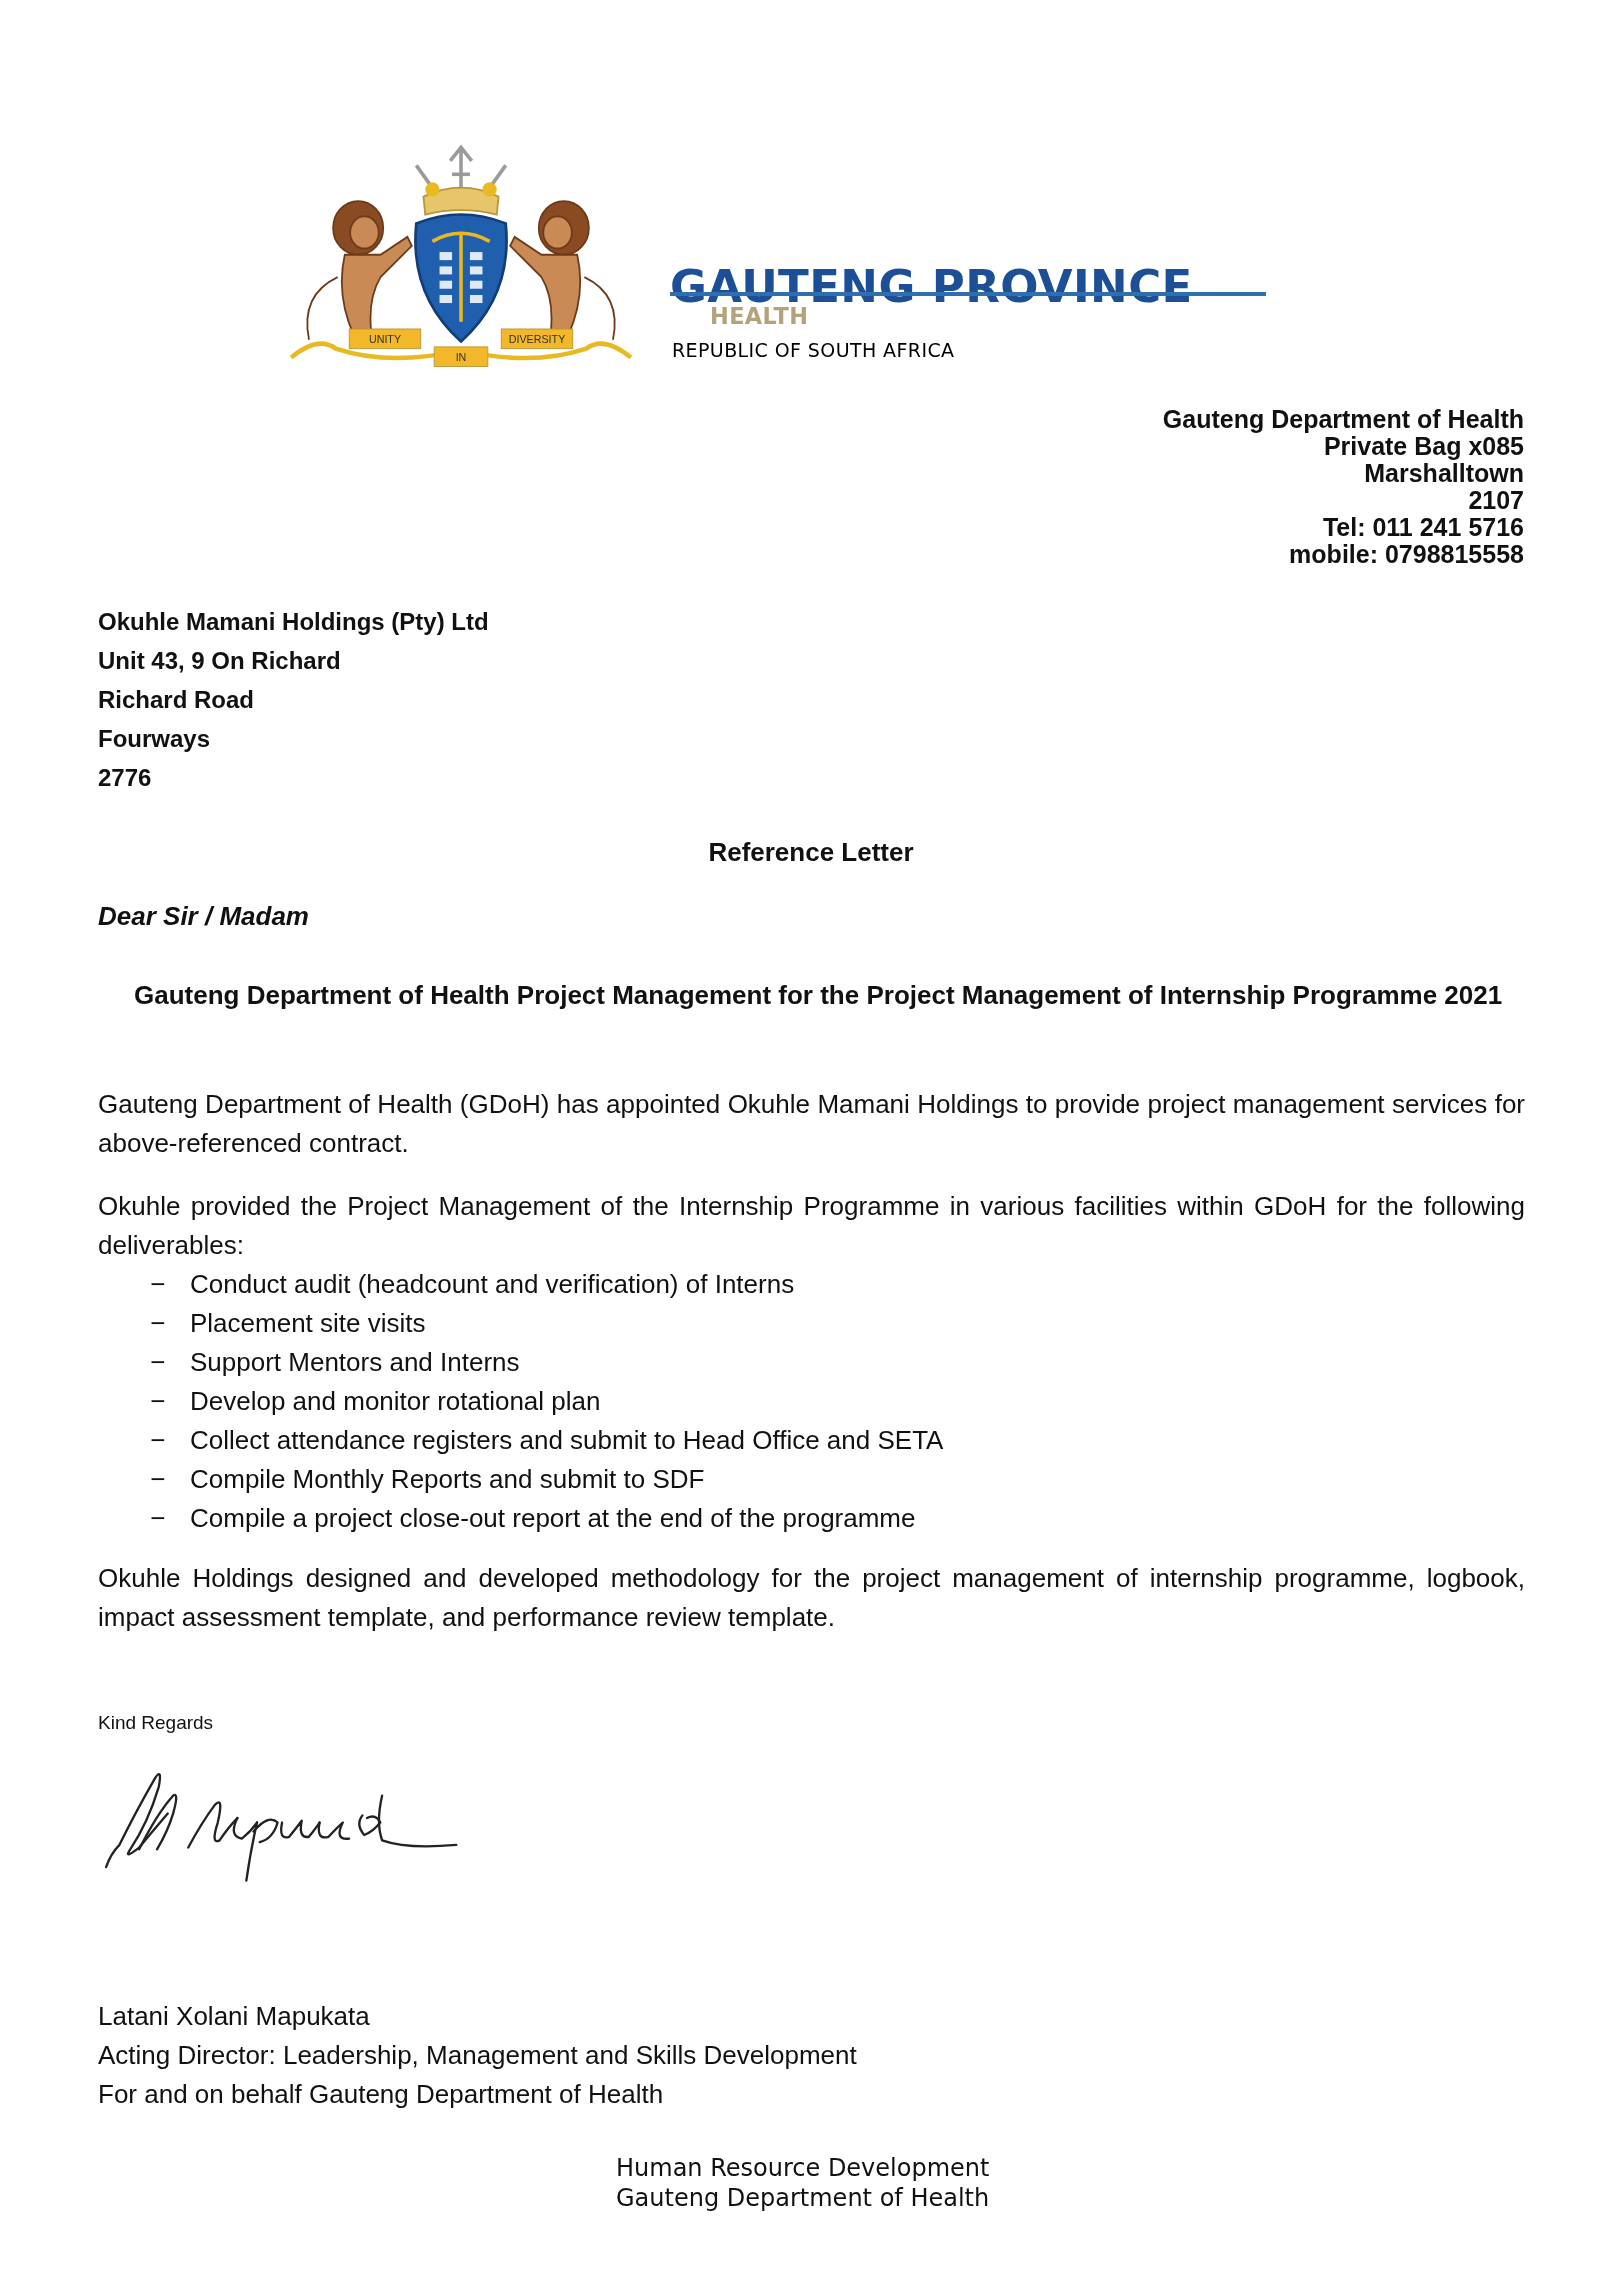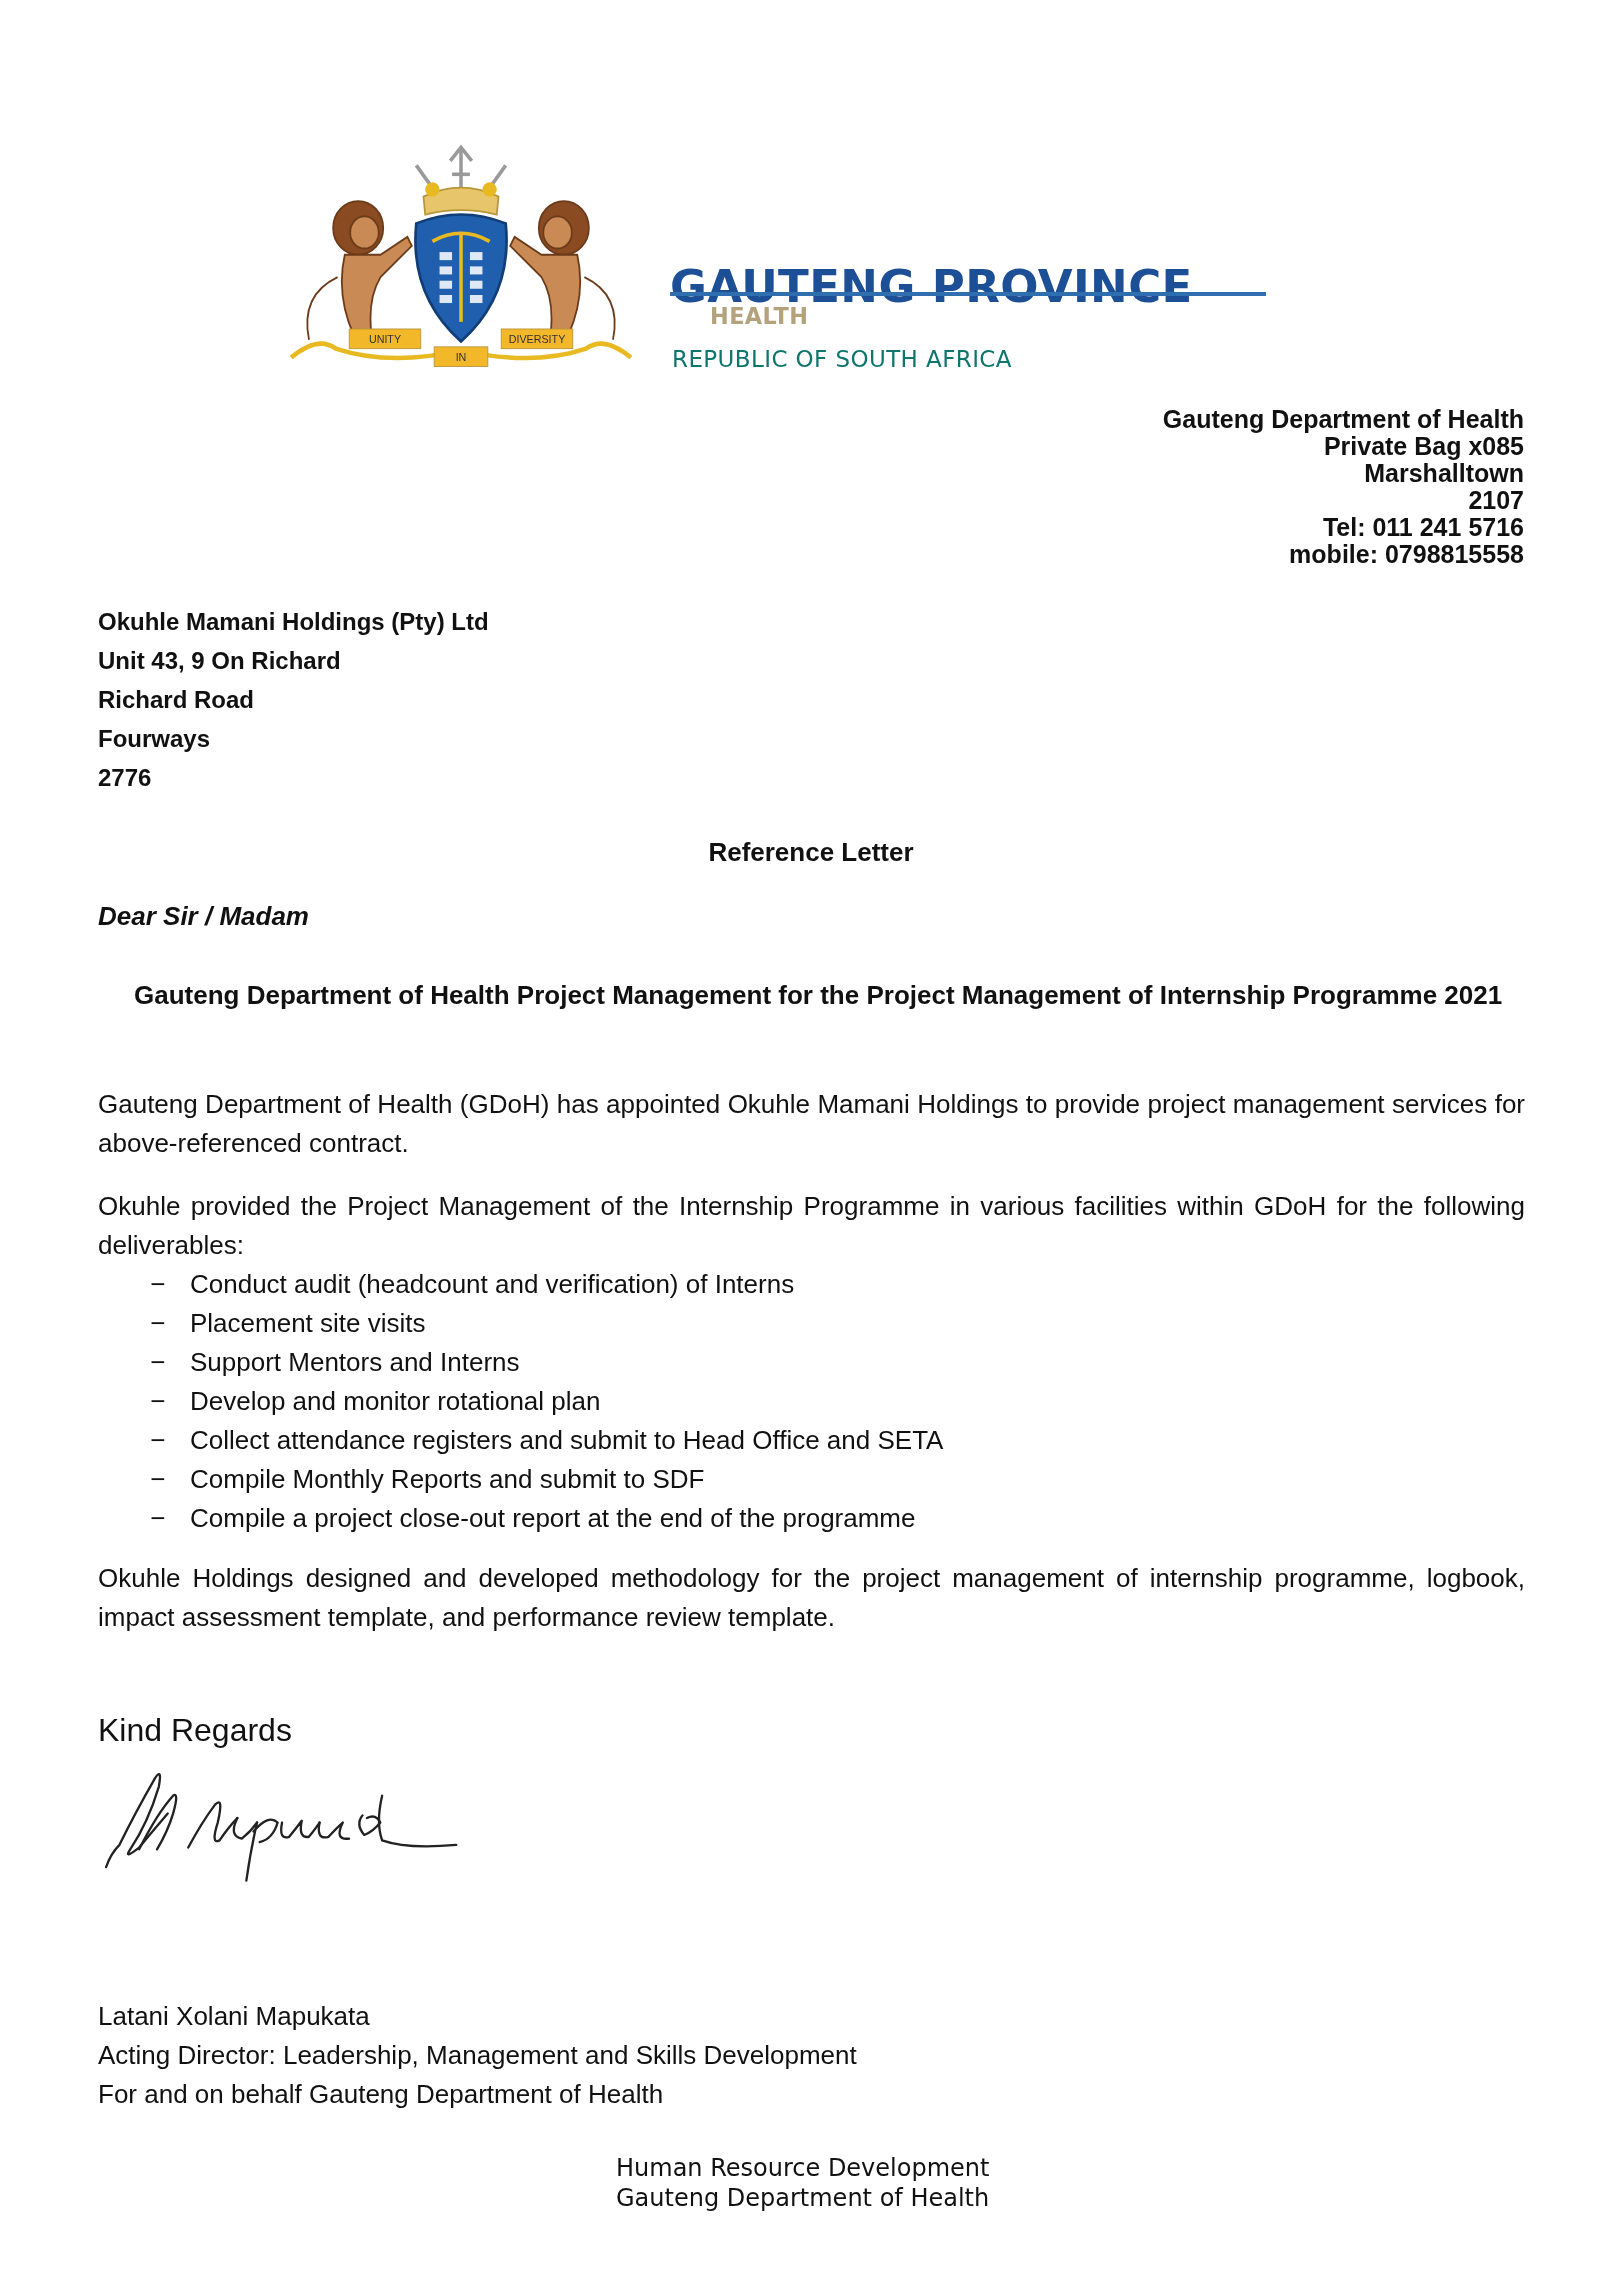--- a/index.html
+++ b/index.html
@@ -7,22 +7,22 @@
            font-family: "Liberation Sans", sans-serif; color: #111; }
     .abs { position: absolute; }
 
     
     #crest { left: 282px; top: 143px; width: 358px; height: 228px; }
     .logo-title { left: 670px; top: 240px; font-family: "DejaVu Sans", sans-serif;
                   font-weight: bold; font-size: 45px; color: #1c4f95; letter-spacing: 0.4px; white-space: nowrap; margin-top: 20px; }
     .logo-rule { left: 670px; top: 292px; width: 596px; height: 3.6px; background: #2f6fb0; }
     .logo-health { left: 710px; top: 303px; font-family: "DejaVu Sans", sans-serif; font-weight: bold;
                    font-size: 22.4px; color: #b3a27c; letter-spacing: 0.4px; }
-    .logo-rsa { left: 672px; top: 346px; font-family: "DejaVu Sans", sans-serif;
-                font-size: 23px; color: #0f766e; letter-spacing: 0.4px; white-space: nowrap; }
+    .logo-rsa { left: 672px; top: 339px; font-family: "DejaVu Sans", sans-serif;
+                font-size: 19px; color: #000000; letter-spacing: 0.4px; white-space: nowrap; }
 
     
     .sender { right: 98px; top: 406px; text-align: right; font-weight: bold; font-size: 25px; line-height: 27px; }
 
     
     .recipient { left: 98px; top: 602px; font-weight: bold; font-size: 24px; line-height: 39px; }
 
     .ref-title { left: 0; width: 1622px; top: 837px; text-align: center; font-weight: bold; font-size: 26px; }
     .salutation { left: 98px; top: 901px; font-weight: bold; font-size: 26px; font-style: italic; }
     .subject { left: 98px; top: 976px; width: 1427px; font-weight: bold; font-size: 26px; line-height: 39px;
@@ -31,21 +31,21 @@
     .para { left: 98px; width: 1427px; font-size: 26px; line-height: 39px; text-align: justify; text-align-last: left; }
     #para1 { top: 1085px; }
     #para2 { top: 1187px; }
 
     .deliverables { left: 143px; top: 1265px; margin: 0; padding: 0; list-style: none; font-size: 26px; line-height: 39px; }
     .deliverables li { position: relative; padding-left: 47px; }
     .deliverables li .dash { position: absolute; left: 7.2px; top: 0; }
 
     #para3 { top: 1559px; }
 
-    .closing { left: 98px; top: 1712px; font-size: 32px; }
+    .closing { left: 98px; top: 1712px; font-size: 19px; }
     #signature { left: 103px; top: 1760px; width: 376px; height: 134px; }
 
     .signatory { left: 98px; top: 1997px; font-size: 26px; line-height: 39px; }
     .footer { left: 616px; top: 2154px; font-family: "DejaVu Sans", sans-serif; font-size: 24px; line-height: 29.6px; color: #111; }
   </style>
 </head>
 <body>
 
 <svg id="crest" class="abs" viewBox="0 0 400 255">
 

